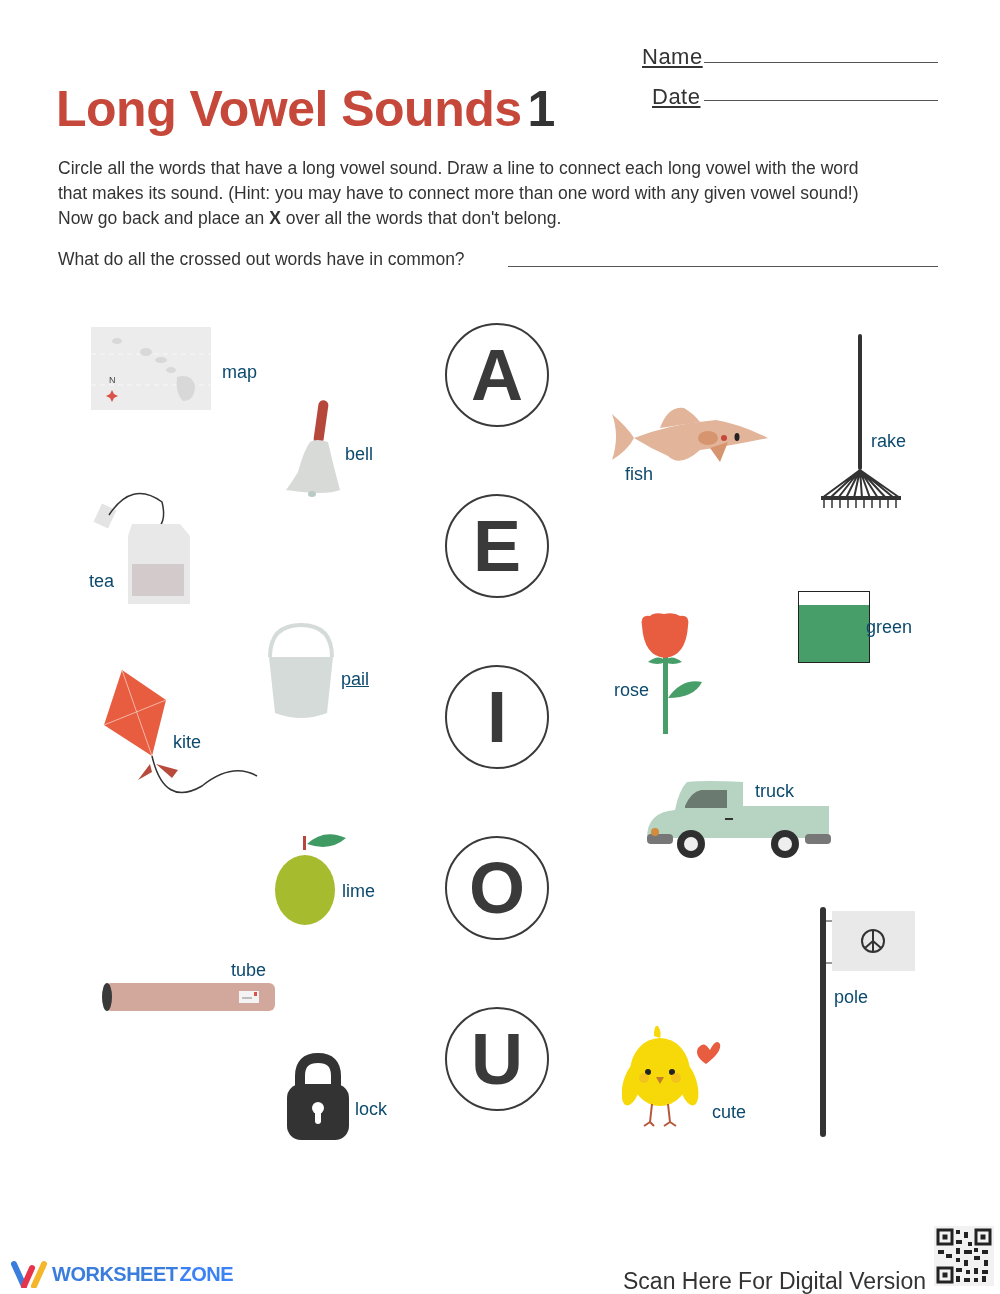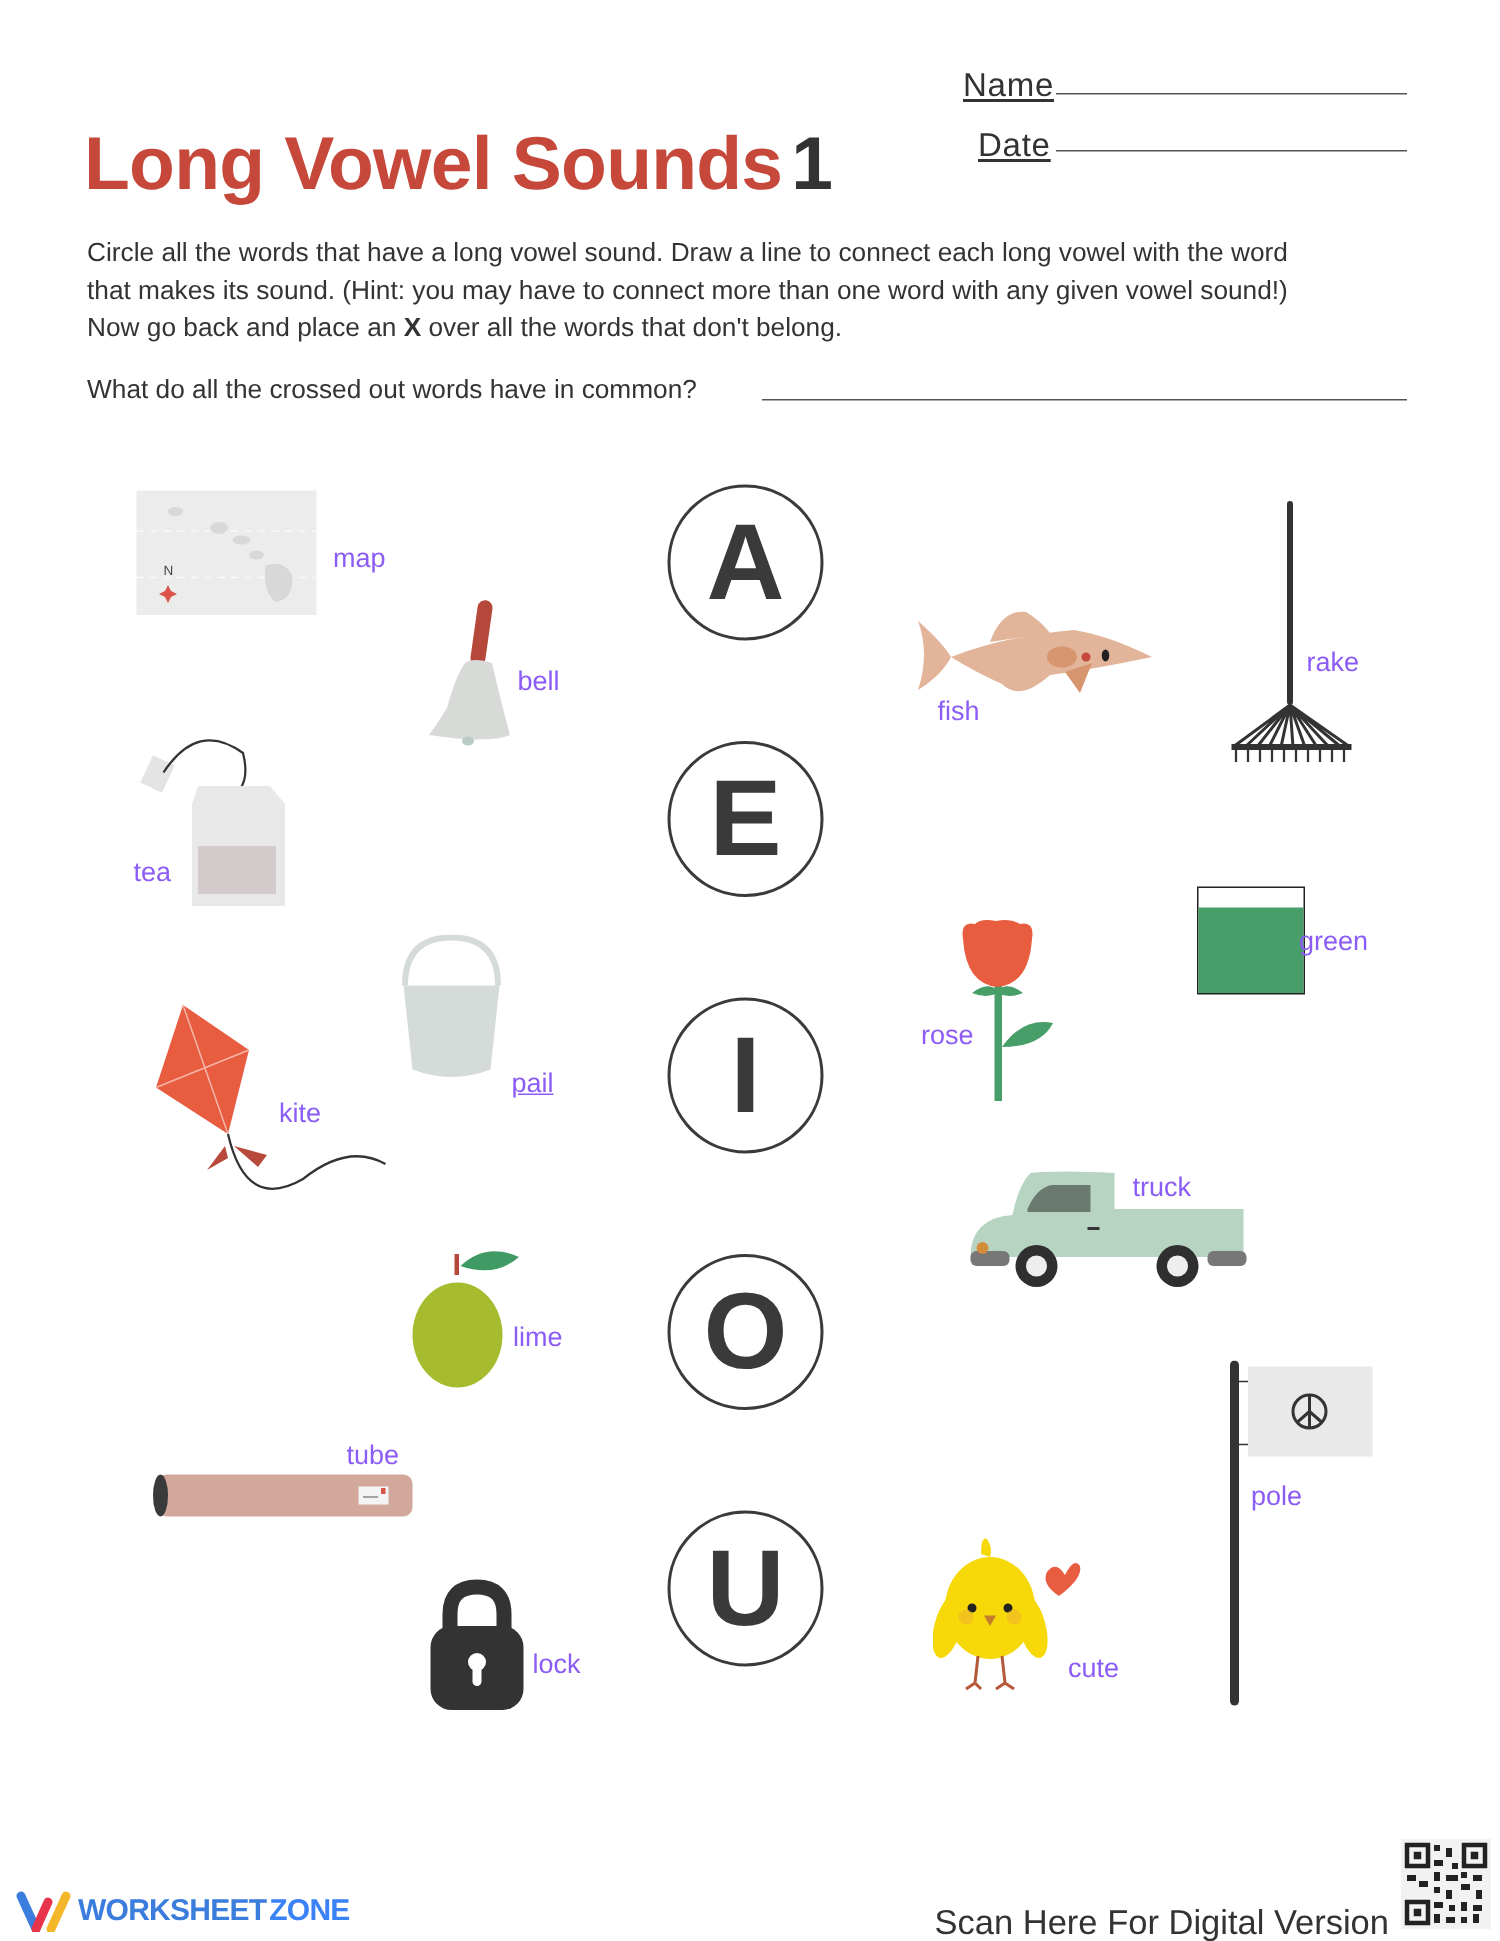--- a/index.html
+++ b/index.html
@@ -6,21 +6,21 @@
   body { width: 1000px; height: 1294px; position: relative; overflow: hidden;
          font-family: "Liberation Sans", "DejaVu Sans", sans-serif; color: #2b2b2b; }
   .abs { position: absolute; }
   .field-label { font-size: 22px; color: #333; letter-spacing: 0.5px; text-decoration: underline; }
   .field-line { border-bottom: 1.5px solid #555; height: 0; }
   .title { left: 56px; top: 80px; font-size: 50px; font-weight: bold; color: #c6483a; letter-spacing: -0.5px; }
   .title .num { color: #333; margin-left: 6px; }
   .instructions { left: 58px; top: 156px; width: 820px; font-size: 17.5px; line-height: 25px; color: #333; }
   .instructions b { font-weight: bold; }
   .question { left: 58px; top: 249px; font-size: 17.5px; color: #333; }
-  .word { font-size: 18px; color: #8b5cf6; }
+  .word { font-size: 18px; color: #0c4a6e; }
   .vowel { width: 104px; height: 104px; border: 2.5px solid #3a3a3a; border-radius: 50%;
            display: flex; align-items: center; justify-content: center;
            font-size: 72px; font-weight: bold; color: #3a3a3a; box-sizing: border-box; }
   .footer-text { right: 74px; top: 1268px; font-size: 23px; color: #333; }
   .logo-text { left: 52px; top: 1263px; font-size: 20px; font-weight: bold; letter-spacing: -0.5px; }
 </style>
 </head>
 <body>
 
 <div class="abs field-label" style="left:642px; top:44px;">Name</div>
@@ -78,33 +78,33 @@
   </svg>
 </div>
 <div class="abs word" style="left:89px; top:571px;">tea</div>
 
 <div class="abs" style="left:267px; top:623px;">
   <svg width="68" height="98" viewBox="0 0 68 98">
     <path d="M3 34 Q3 2 34 2 Q65 2 65 34" stroke="#d5dbd9" stroke-width="4" fill="none"></path>
     <path d="M2 34 L66 34 L60 90 Q34 100 8 90Z" fill="#d5dbd9"></path>
   </svg>
 </div>
-<div class="abs word" style="left:341px; top:712px;text-decoration:underline;">pail</div>
+<div class="abs word" style="left:341px; top:669px;text-decoration:underline;">pail</div>
 
 <div class="abs" style="left:102px; top:668px;">
   <svg width="160" height="140" viewBox="0 0 160 140">
     <path d="M20 2 L64 32 L50 88 L2 57Z" fill="#e85c40"></path>
     <line x1="20" y1="2" x2="50" y2="88" stroke="#f5b7a8" stroke-width="1"></line>
     <line x1="2" y1="57" x2="64" y2="32" stroke="#f5b7a8" stroke-width="1"></line>
     <path d="M50 88 Q62 140 100 118 Q130 94 155 108" stroke="#333" stroke-width="1.5" fill="none"></path>
     <path d="M48 96 L36 112 L50 104Z" fill="#b84a3c"></path>
     <path d="M54 96 L76 102 L70 110Z" fill="#b84a3c"></path>
   </svg>
 </div>
-<div class="abs word" style="left:173px; top:732px;margin-left:13px;">kite</div>
+<div class="abs word" style="left:173px; top:732px;">kite</div>
 
 <div class="abs" style="left:274px; top:830px;">
   <svg width="74" height="96" viewBox="0 0 74 96">
     <rect x="29" y="6" width="3" height="14" fill="#b5483a"></rect>
     <path d="M33 14 Q50 -2 72 8 Q56 22 33 14Z" fill="#3f9a64"></path>
     <ellipse cx="31" cy="60" rx="30" ry="35" fill="#a6bb2d"></ellipse>
   </svg>
 </div>
 <div class="abs word" style="left:342px; top:881px;">lime</div>
 

